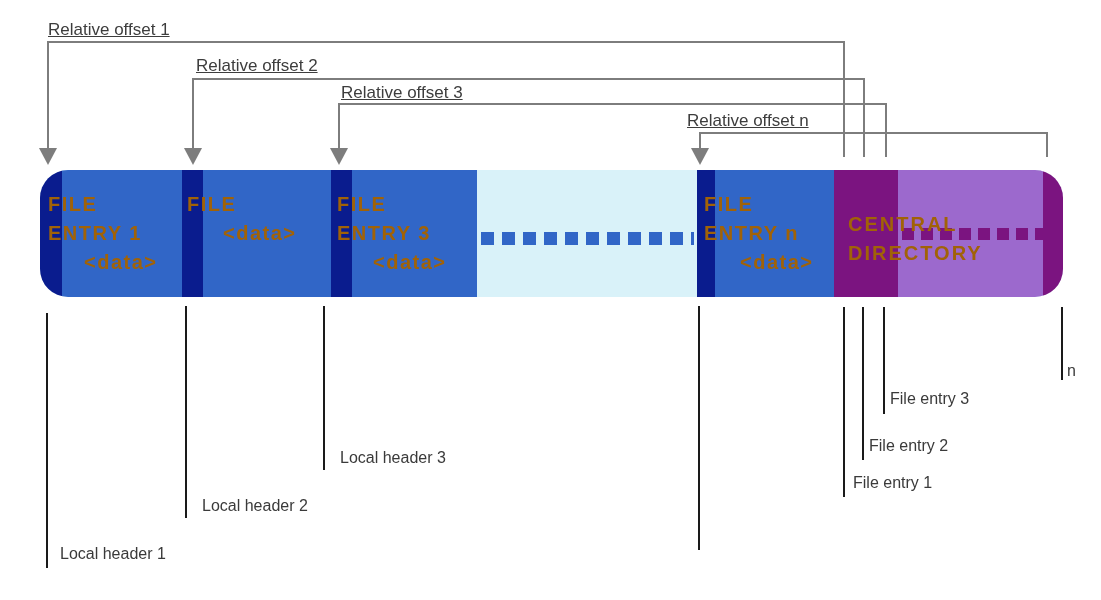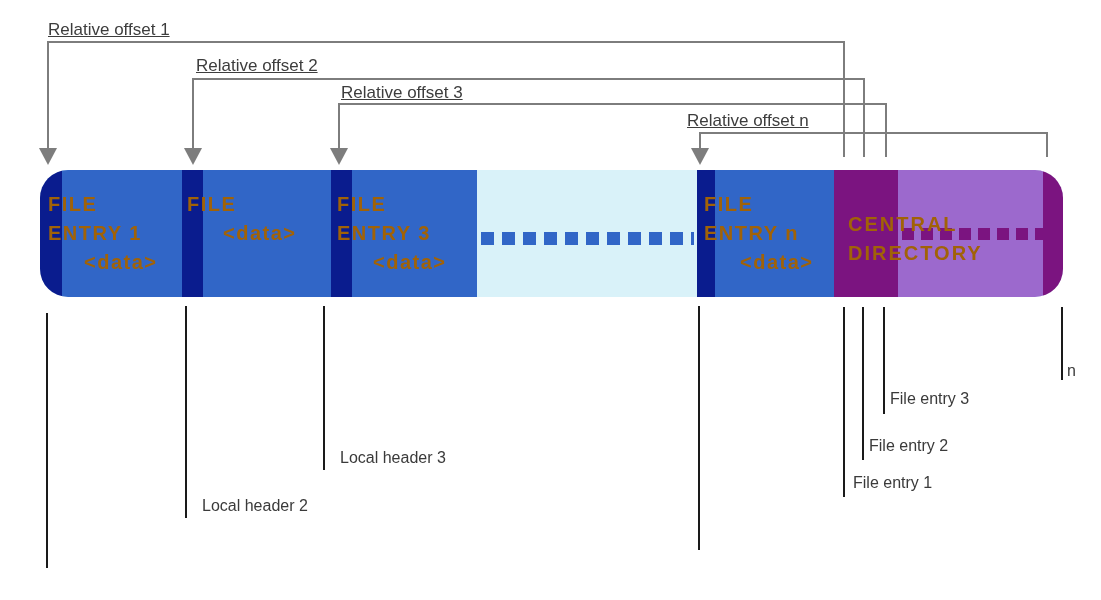--- a/index.html
+++ b/index.html
@@ -100,20 +100,21 @@
       <div>ENTRY n</div>
       <div class="dataline">&lt;data&gt;</div>
     </div>
     <div class="bartext cdtext" style="left:808px;top:40px">
       <div>CENTRAL</div>
       <div>DIRECTORY</div>
     </div>
   </div>
 
   <div class="bline" style="left:46px;top:313px;height:255px"></div>
+  <div class="blbl" style="left:60px;top:545px">Local header 1</div>
 
   <div class="bline" style="left:185px;top:306px;height:212px"></div>
   <div class="blbl" style="left:202px;top:497px">Local header 2</div>
 
   <div class="bline" style="left:323px;top:306px;height:164px"></div>
   <div class="blbl" style="left:340px;top:449px">Local header 3</div>
 
   <div class="bline" style="left:698px;top:306px;height:244px"></div>
 
   <div class="bline" style="left:843px;top:307px;height:190px"></div>

